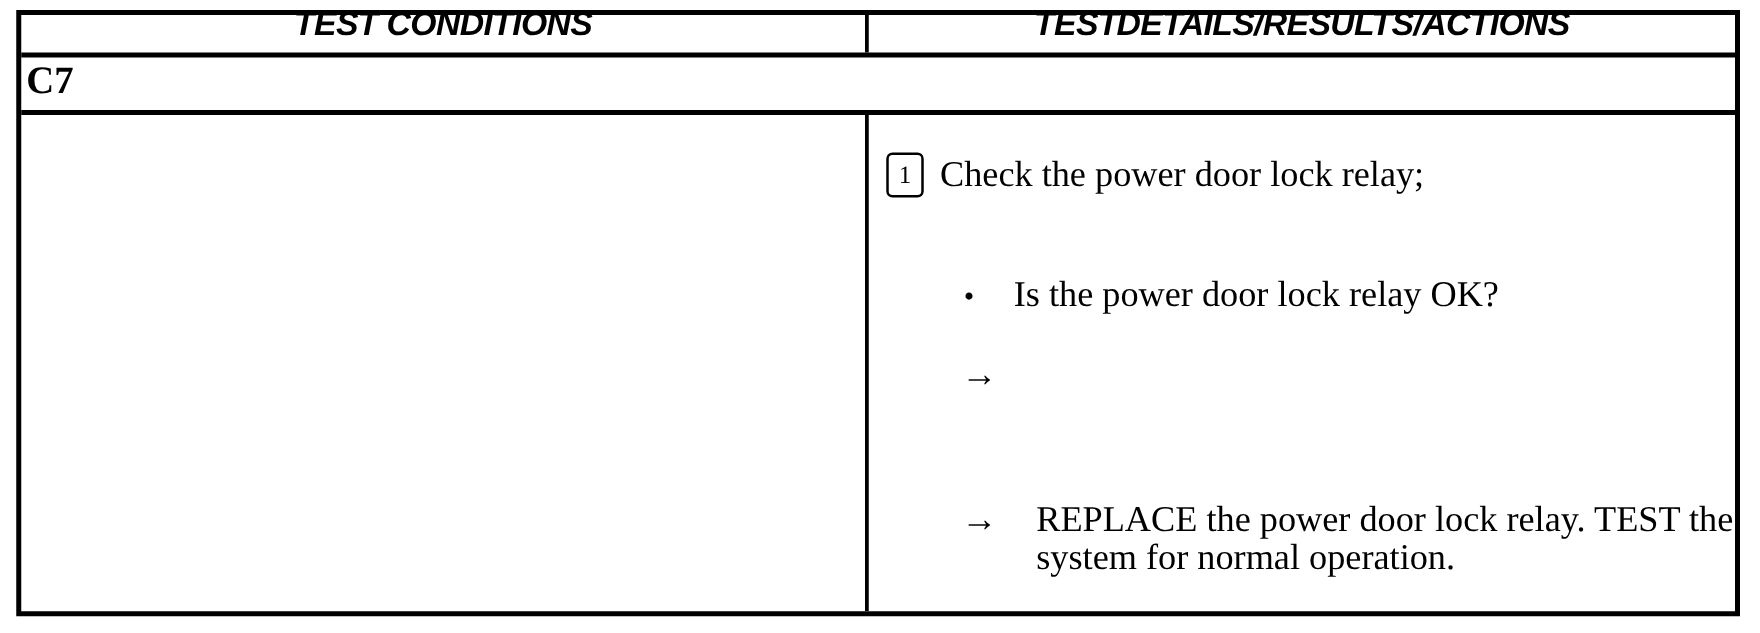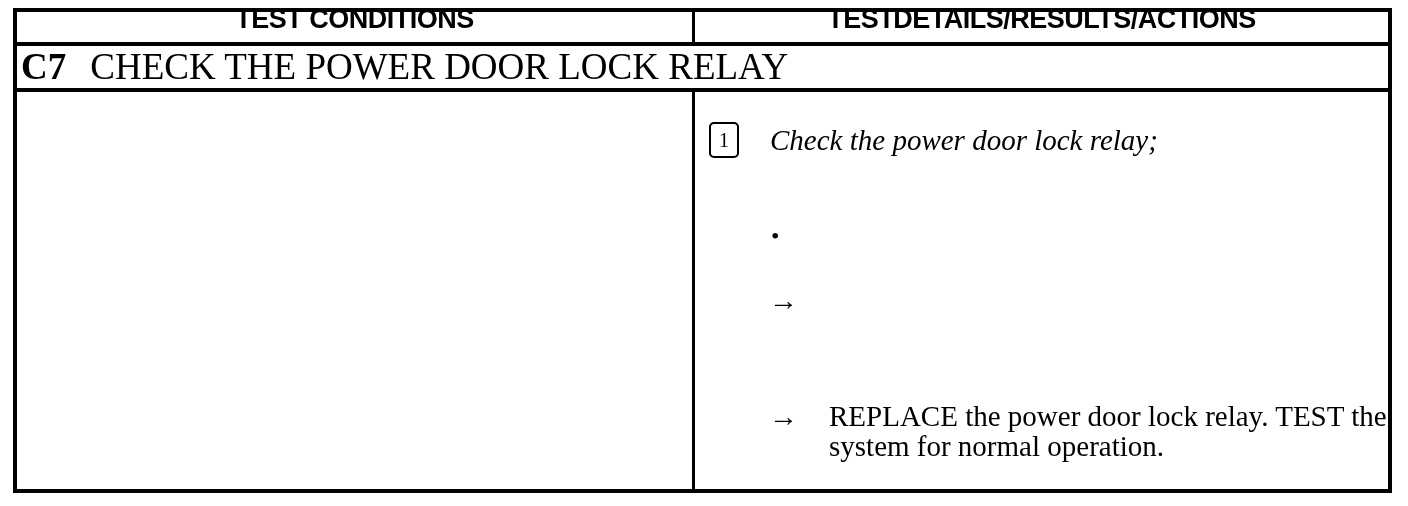--- a/index.html
+++ b/index.html
@@ -38,38 +38,39 @@
     font-weight: bold;
     font-size: 27px;
     letter-spacing: -0.5px;
   }
   .header-cell {
     display: flex;
     align-items: center;
     justify-content: center;
     box-sizing: border-box;
     padding-bottom: 16px;
+    font-style: italic;
   }
   .header-cell.left {
     width: 678px;
     border-right: 3px solid #000;
   }
   .header-cell.right {
     flex: 1;
     word-spacing: -8px;
     text-align: center;
   }
   
   .test-row {
     display: flex;
-    align-items: flex-end;
+    align-items: flex-start;
     height: 46px;
     box-sizing: border-box;
     border-bottom: 4px solid #000;
-    font-size: 37px;
+    font-size: 31px;
     padding-left: 4px;
   }
   .test-id {
     font-weight: bold;
   }
   .test-title {
     margin-left: 24px;
   }
   
   .body-row {
@@ -101,23 +102,22 @@
     height: 32px;
     border: 2px solid #000;
     border-radius: 5px;
     box-sizing: content-box;
     text-align: center;
     font-size: 20px;
     line-height: 32px;
     flex: none;
   }
   .step-text {
-    margin-left: 31px;
+    margin-left: 13px;
     line-height: 36px;
-    font-style: italic;
   }
   
   .question-row {
     position: absolute;
     top: 128px;
     left: 76px;
     display: flex;
     align-items: baseline;
   }
   .bullet-glyph {
@@ -158,35 +158,35 @@
 <div class="page">
   <div class="diagnostic-table">
 
     <div class="header-row">
       <div class="header-cell left">TEST CONDITIONS</div>
       <div class="header-cell right">TEST DETAILS/RESULTS/ACTIONS</div>
     </div>
 
     <div class="test-row">
       <span class="test-id">C7</span>
-      <span class="test-title">CHECK THE POWER DOOR LOCK RELAY</span>
     </div>
 
     <div class="body-row">
       <div class="conditions-cell"></div>
 
       <div class="details-cell">
 
         <div class="step-row">
           <span class="step-box">1</span>
           <span class="step-text">Check the power door lock relay;</span>
         </div>
 
         <div class="question-row">
           <span class="bullet-glyph">•</span>
+          <span class="question-text">Is the power door lock relay OK?</span>
         </div>
 
         <div class="result-block result-yes">
           <span class="arrow-glyph">→</span>
           <span class="result-body">
           </span>
         </div>
 
         <div class="result-block result-no">
           <span class="arrow-glyph">→</span>

